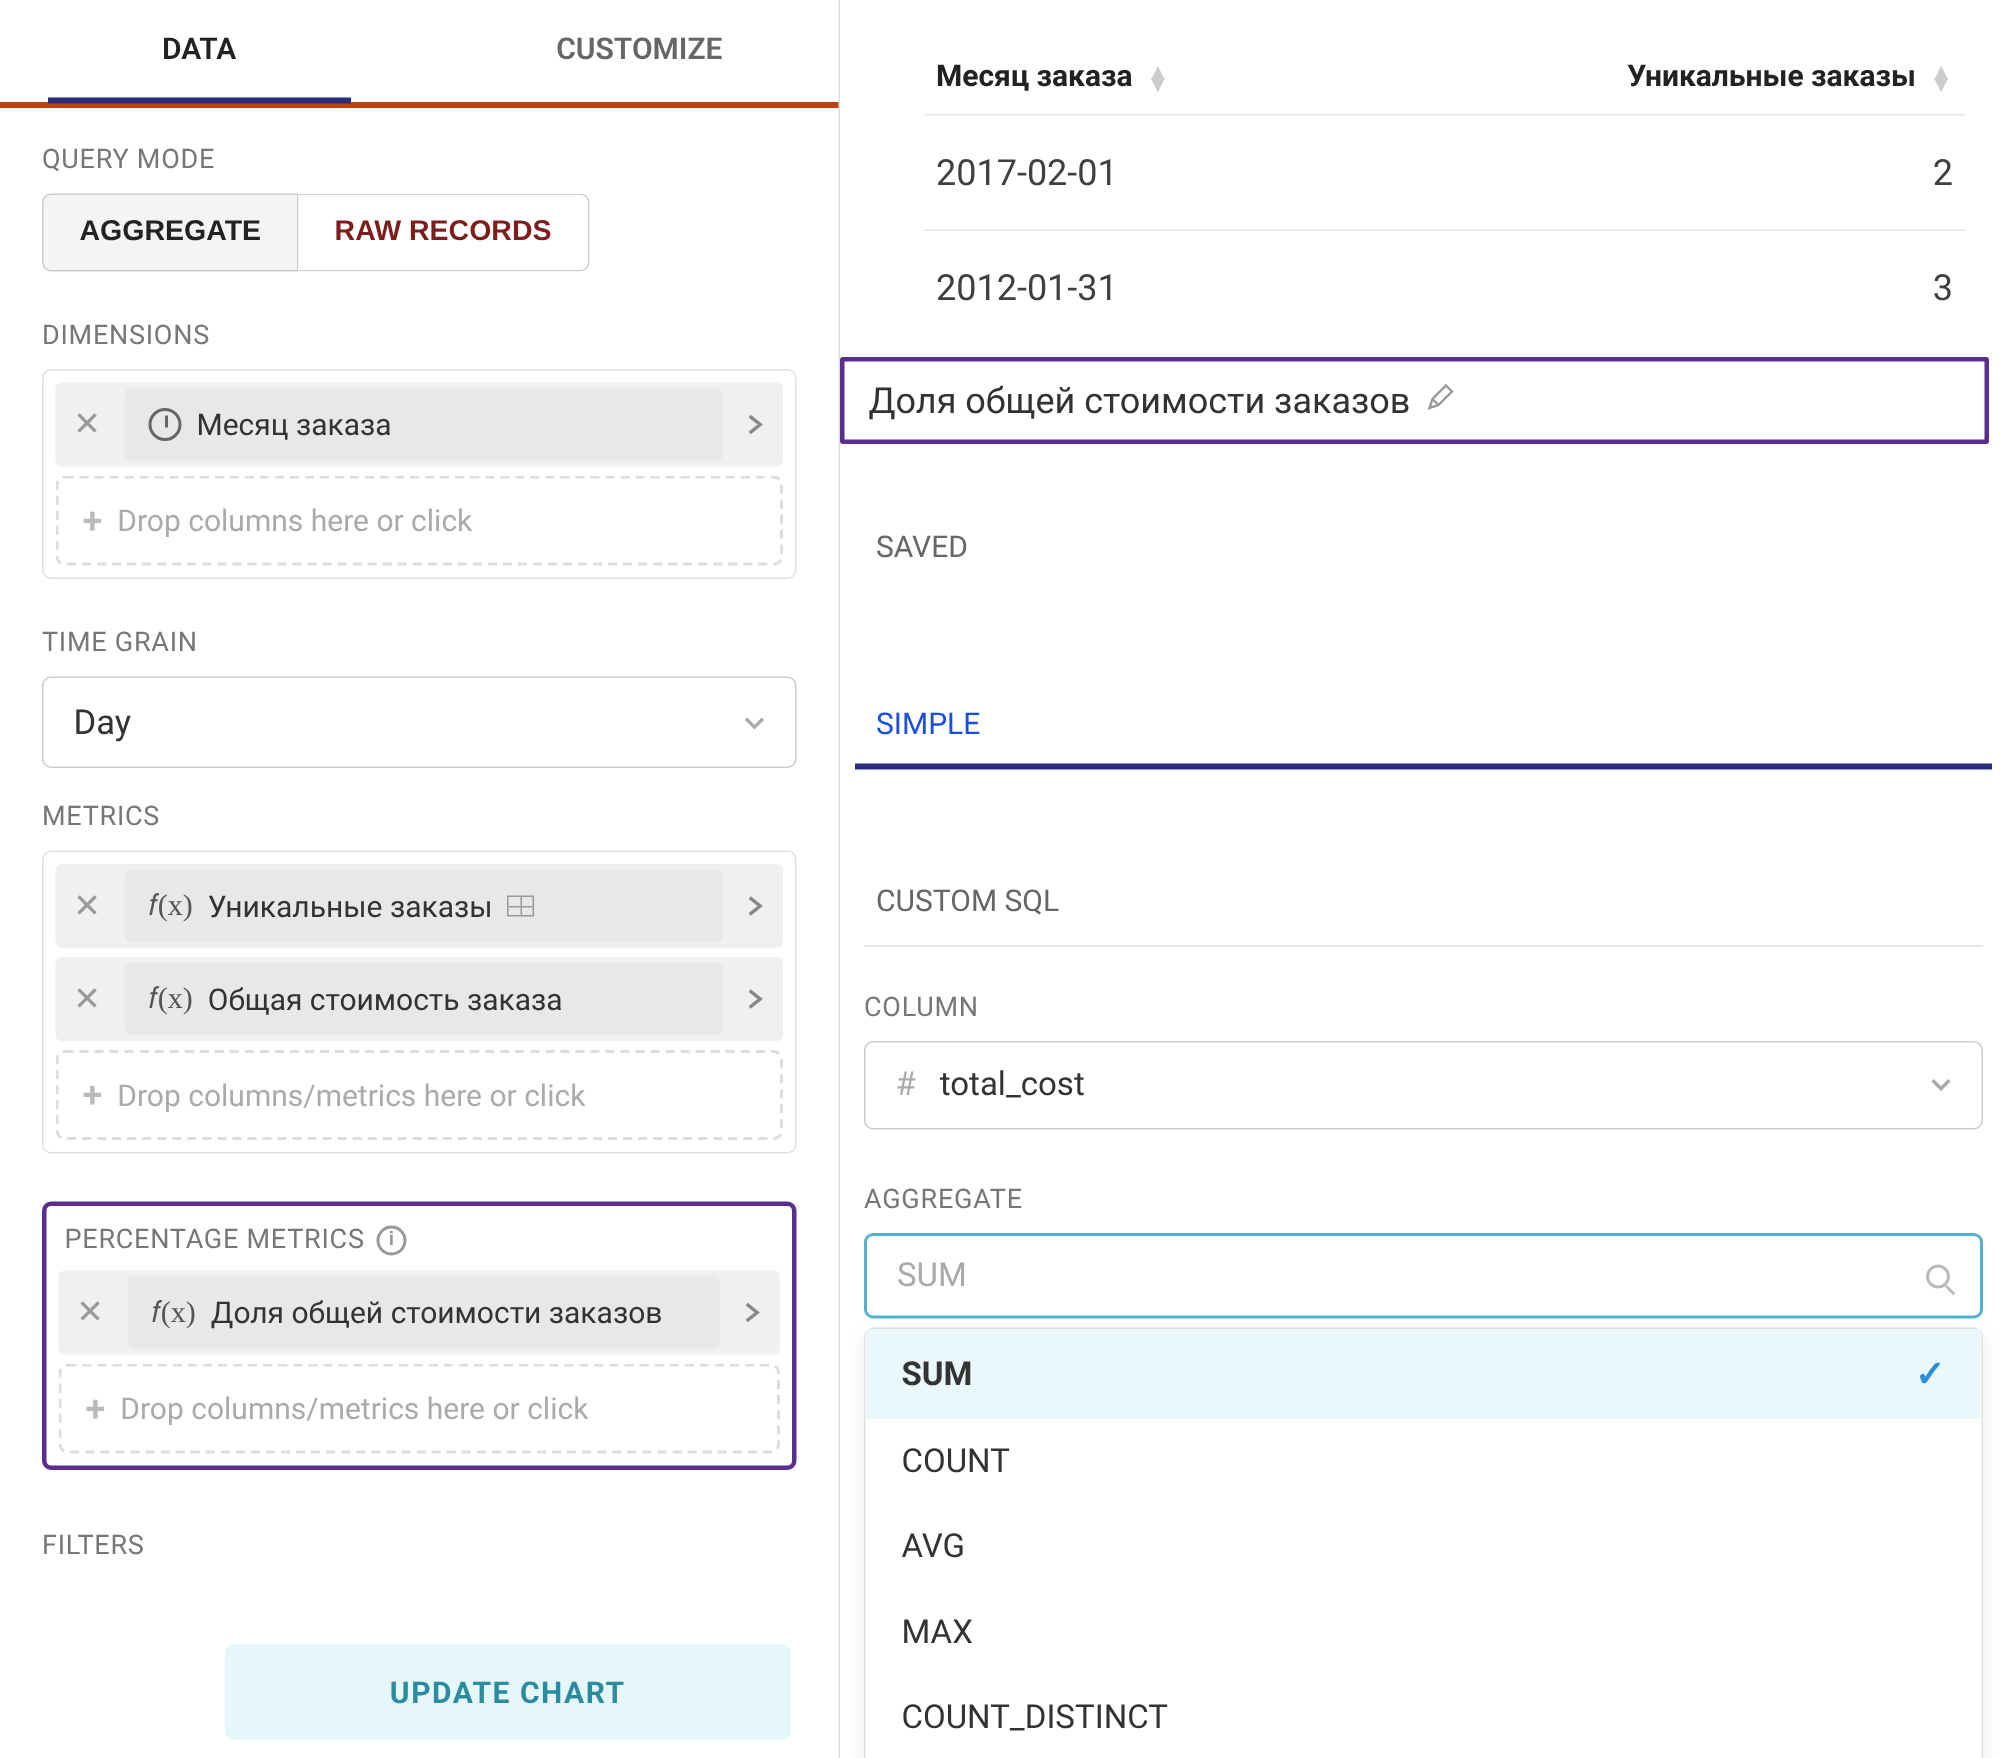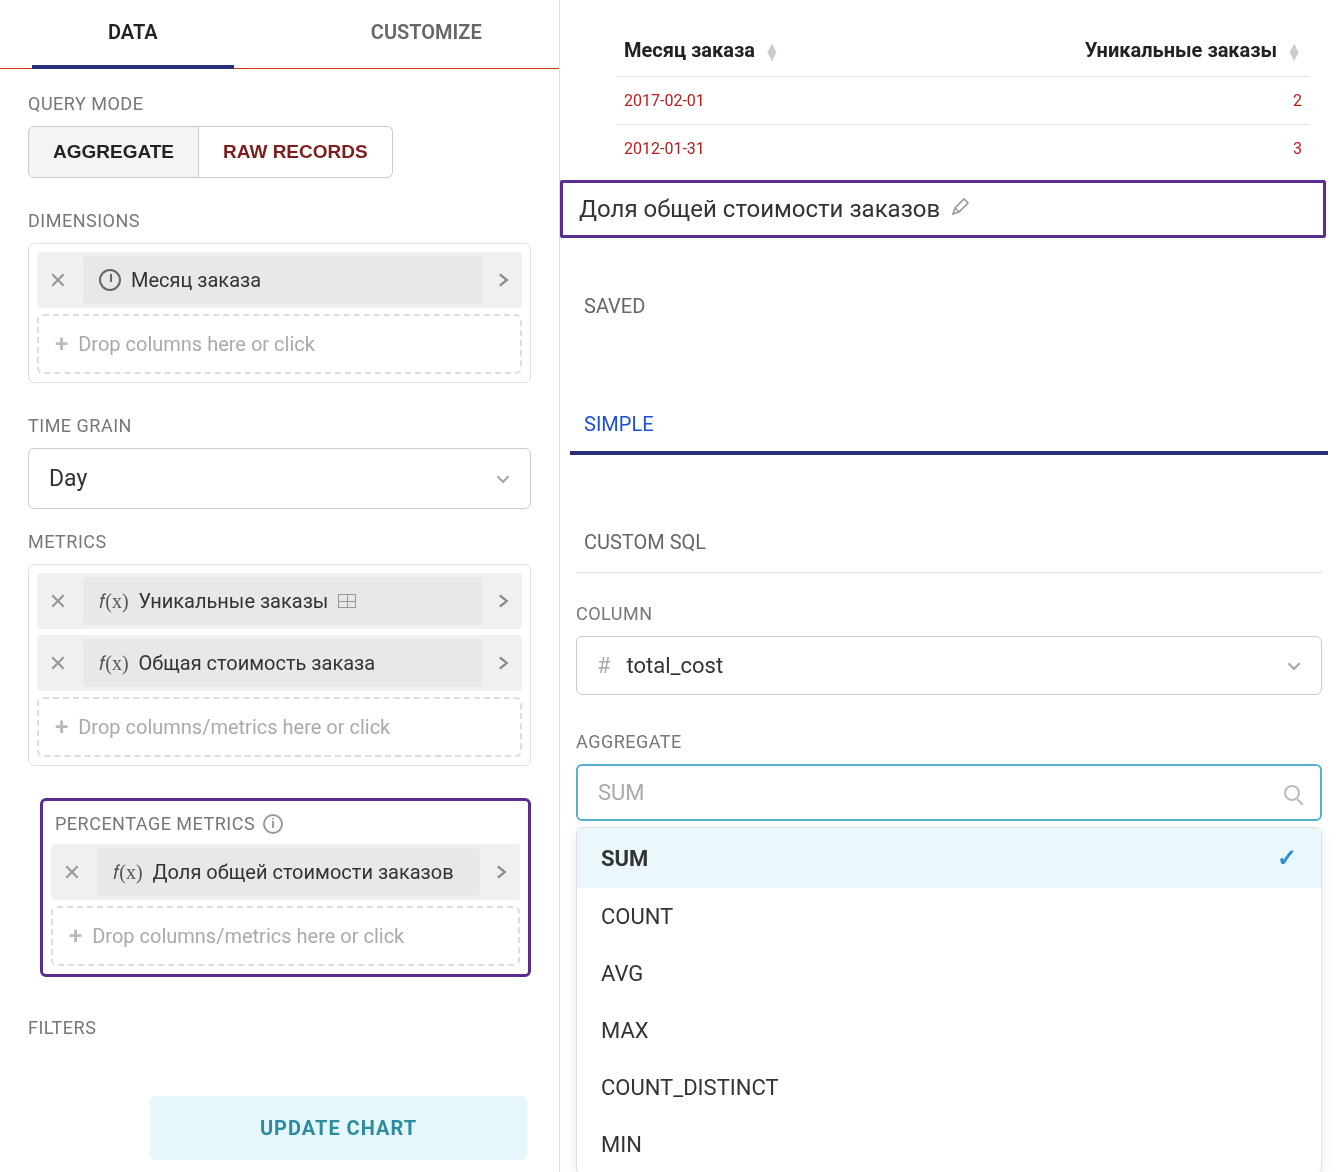--- a/index.html
+++ b/index.html
@@ -8,21 +8,21 @@
   background: #fff;
   color: #333;
   width: 1338px;
   height: 1172px;
   display: flex;
 }
 .left-panel { width: 560px; border-right: 1px solid #e0e0e0; display: flex; flex-direction: column; }
 .right-panel { flex: 1; display: flex; flex-direction: column; }
 
 
-.top-tabs { display: flex; border-bottom: 1px solid #c2410c; gap: 28px; }
+.top-tabs { display: flex; border-bottom: 4px solid #c2410c; gap: 28px; }
 .top-tab {
   padding: 20px 0 24px;
   flex: 1;
   text-align: center;
   font-size: 20px;
   font-weight: 600;
   color: #666;
   cursor: pointer;
   position: relative;
 }
@@ -67,21 +67,20 @@
 .chips-box {
   border: 1px solid #e0e0e0;
   border-radius: 6px;
   padding: 8px;
   margin-bottom: 32px;
 }
 .chips-box.highlighted {
   border: 3px solid #5b2d8e;
   border-radius: 6px;
   margin-bottom: 40px;
-  margin-left: 12px;
 }
 
 .chip-row {
   display: flex;
   align-items: center;
   background: #f0f0f0;
   border-radius: 4px;
   margin-bottom: 6px;
 }
 .chip-close {
@@ -180,24 +179,24 @@
 .tbl th {
   text-align: left;
   padding: 14px 8px;
   font-size: 20px;
   font-weight: 700;
   color: #222;
 }
 .tbl th:last-child { text-align: right; }
 .sort-arrows { color: #ccc; font-size: 16px; display: inline-flex; flex-direction: column; line-height: 8px; vertical-align: middle; margin-left: 4px;}
 .tbl td {
-  padding: 14px 8px;
+  padding: 24px 8px;
   border-top: 1px solid #e6e6e6;
-  font-size: 16px;
-  color: #b91c1c;
+  font-size: 24px;
+  color: #404040;
 }
 .tbl td:last-child { text-align: right; }
 
 .metric-title-bar {
   border: 3px solid #5b2d8e;
   border-radius: 2px;
   margin: 0 12px 0 0;
   padding: 12px 16px;
   display: flex;
   align-items: center;

